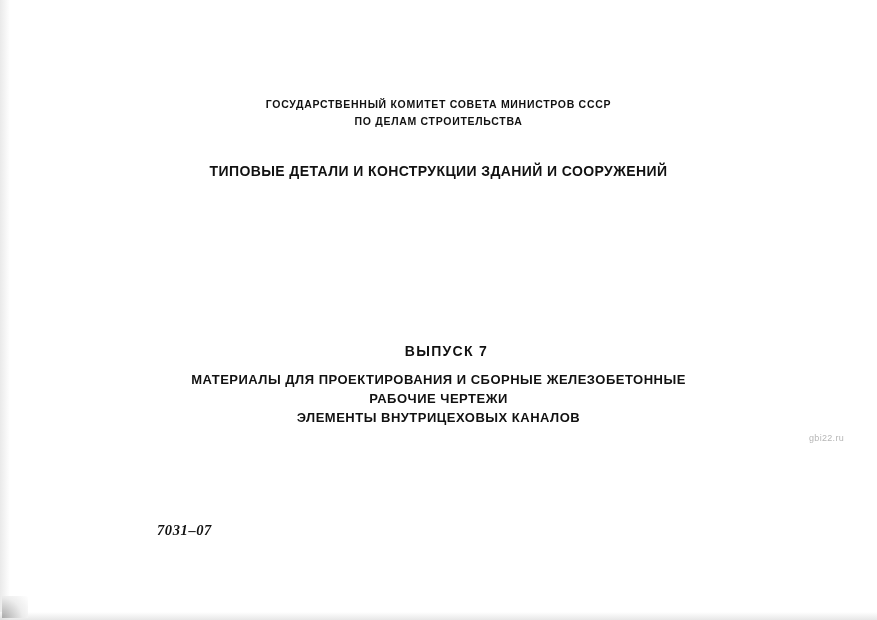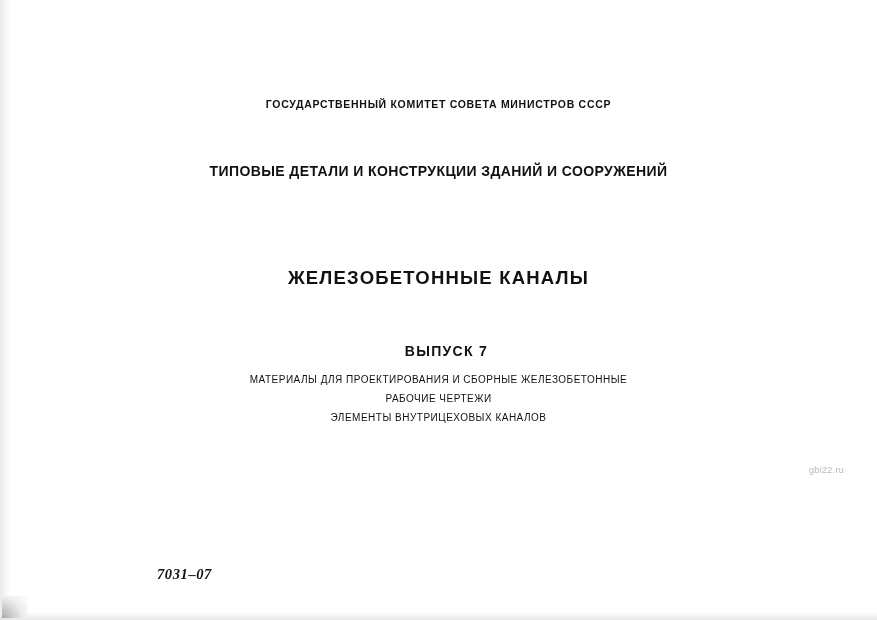--- a/index.html
+++ b/index.html
@@ -103,46 +103,44 @@
     font-size: 14px;
     font-weight: bold;
     letter-spacing: 1.3px;
     margin-left: 16px;
   }
 
   .subtitle {
     position: absolute;
     top: 370px;
     left: 0; right: 0;
-    font-size: 10px;
-    font-weight: normal;
+    font-size: 13px;
+    font-weight: bold;
     letter-spacing: 0.5px;
     line-height: 19px;
   }
 
   .watermark {
     position: absolute;
     top: 433px;
     right: 33px;
     font-size: 9px;
     color: #b6b6b6;
     letter-spacing: 0.3px;
-    margin-top: 32px;
   }
 
   .code {
     position: absolute;
     top: 522px;
     left: 157px;
     font-size: 14.5px;
     font-weight: bold;
     font-style: italic;
     letter-spacing: 0.6px;
     font-family: "Liberation Serif", serif;
-    margin-top: 44px;
   }
 
   .imprint {
     position: absolute;
     top: 557px;
     left: 0; right: 0;
     font-size: 9.5px;
     font-weight: bold;
     letter-spacing: 0.2px;
   }
@@ -155,27 +153,27 @@
 <div class="page">
 
   <div class="scan-edge-left"></div>
   <div class="scan-edge-bottom"></div>
   <div class="scan-corner"></div>
 
   <div class="content">
 
     <div class="org center">
       <span class="line">ГОСУДАРСТВЕННЫЙ КОМИТЕТ СОВЕТА  МИНИСТРОВ СССР</span>
+      <span class="line">ПО ДЕЛАМ СТРОИТЕЛЬСТВА</span>
     </div>
 
     <div class="series-kind center">ТИПОВЫЕ ДЕТАЛИ И КОНСТРУКЦИИ ЗДАНИЙ И СООРУЖЕНИЙ</div>
 
 
     <div class="title center">
-      <span class="line">ЖЕЛЕЗОБЕТОННЫЕ  КАНАЛЫ</span>
     </div>
 
     <div class="issue center">ВЫПУСК  7</div>
 
     <div class="subtitle center">
       <span class="line">МАТЕРИАЛЫ ДЛЯ ПРОЕКТИРОВАНИЯ И СБОРНЫЕ ЖЕЛЕЗОБЕТОННЫЕ</span>
       <span class="line">РАБОЧИЕ ЧЕРТЕЖИ</span>
       <span class="line">ЭЛЕМЕНТЫ ВНУТРИЦЕХОВЫХ КАНАЛОВ</span>
     </div>
 

